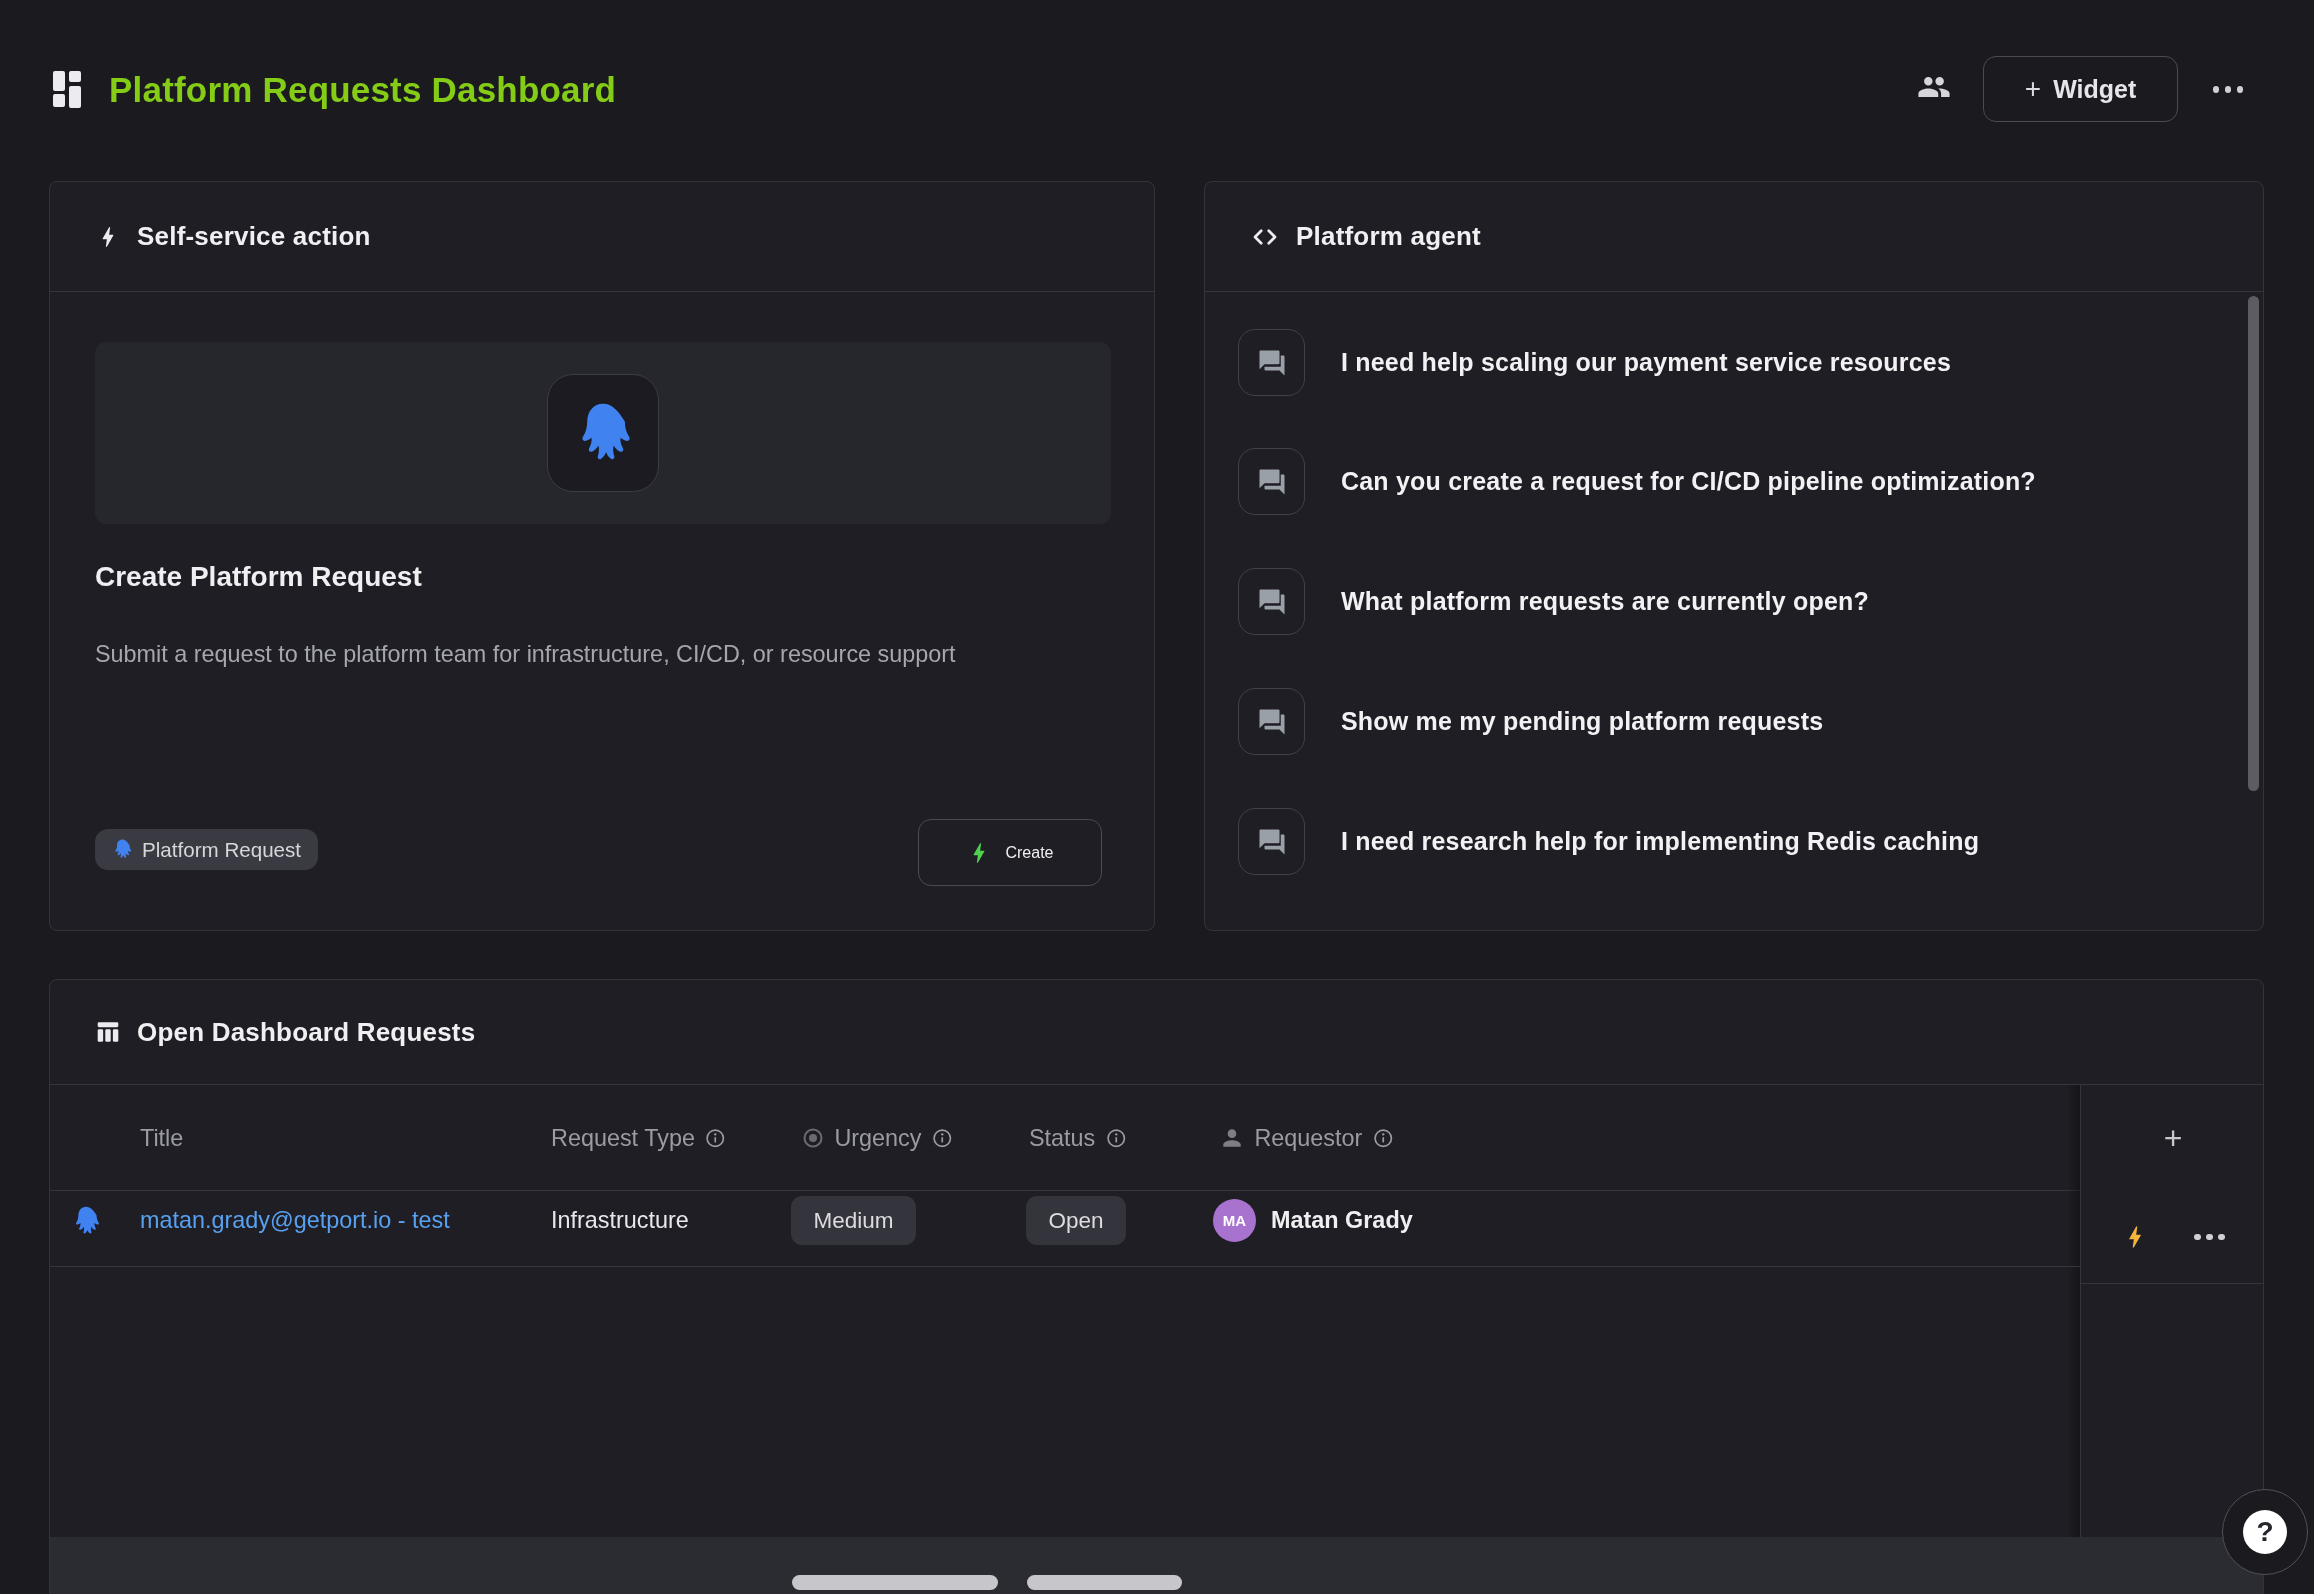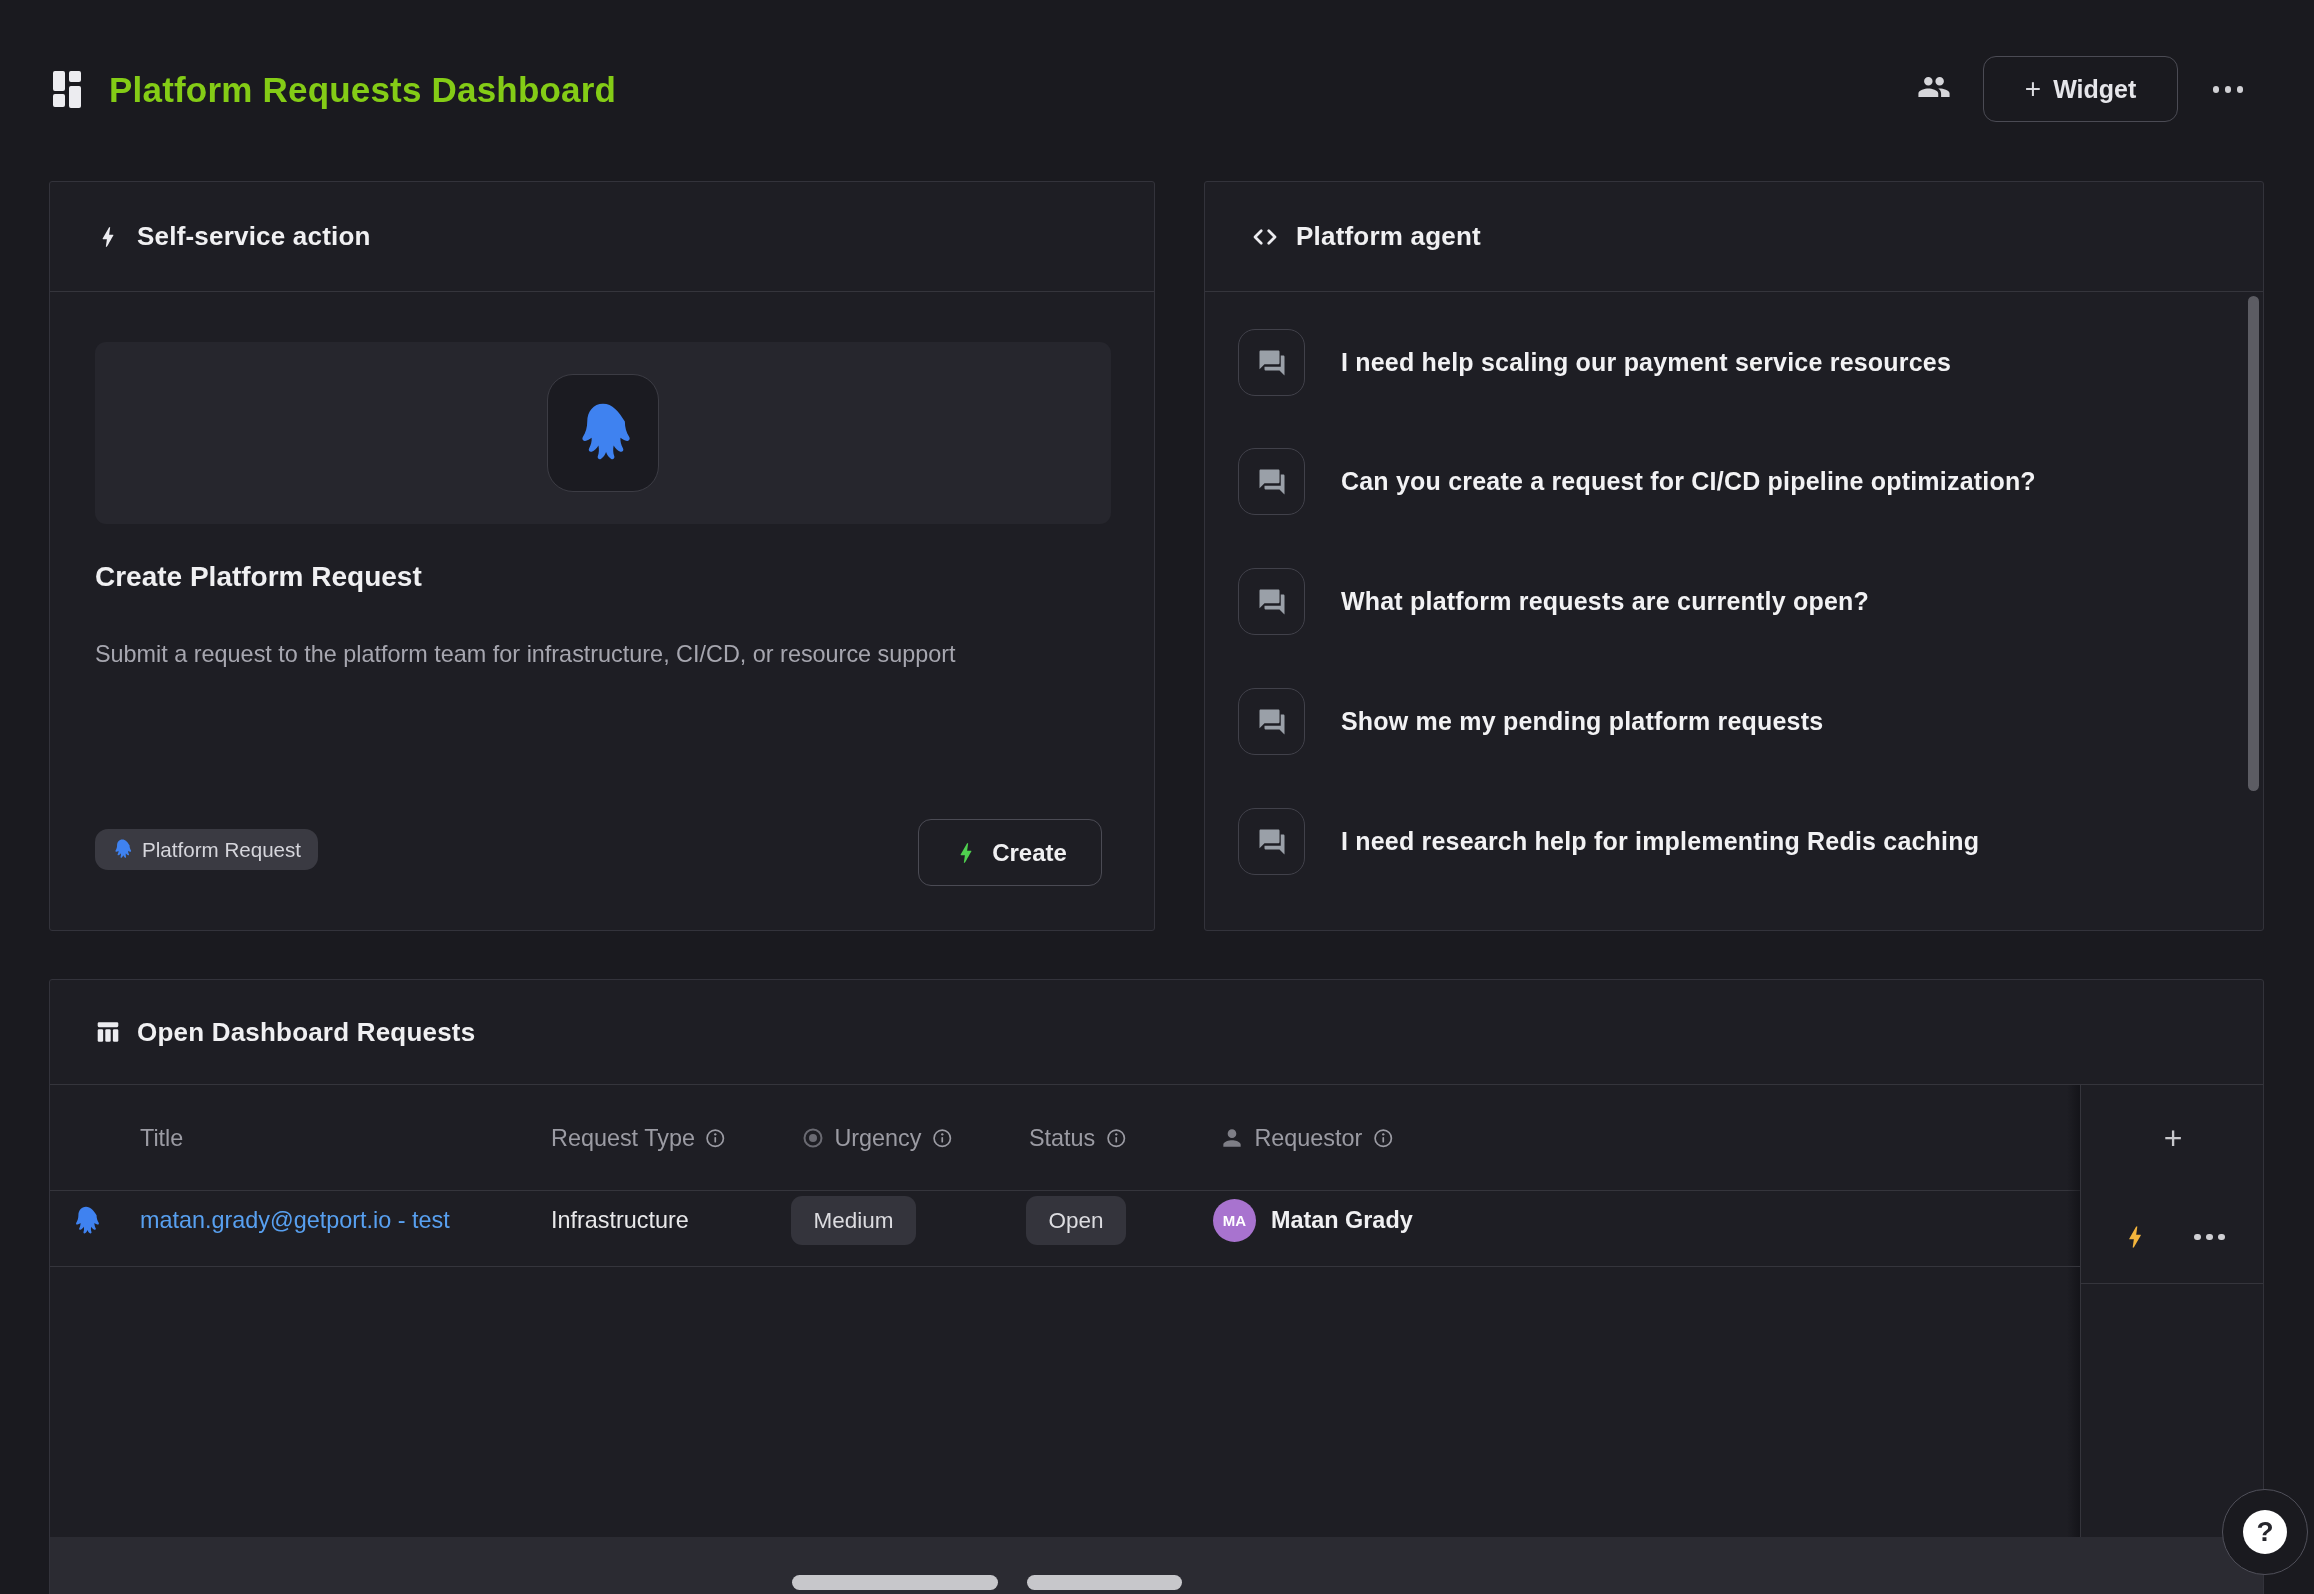--- a/index.html
+++ b/index.html
@@ -41,37 +41,37 @@
   .page-title{left:109px;top:69px;height:41px;line-height:41px;font-size:35px;font-weight:700;color:#84cc16;letter-spacing:0.2px;}
   .people-btn{left:1913px;top:66px;width:41px;height:41px;display:flex;align-items:center;justify-content:center;color:#d6d6da;cursor:pointer;}
   .widget-btn{left:1983px;top:56px;width:195px;height:66px;border:1.4px solid var(--btn-border);border-radius:13px;display:flex;align-items:center;justify-content:center;gap:12px;color:#e6e6ea;cursor:pointer;background:transparent;}
   .widget-btn .plus{font-size:28px;font-weight:400;line-height:1;color:#dcdce0;}
   .widget-btn .lbl{font-size:25px;font-weight:600;}
   .dots{display:flex;gap:5.6px;align-items:center;justify-content:center;cursor:pointer;}
   .dots i{width:6.6px;height:6.6px;border-radius:50%;background:#d0d0d4;}
   .more-top{left:2202px;top:69px;width:52px;height:41px;}
 
   
-  .card{background:var(--card-bg);border:0.9px solid var(--card-border);border-radius:3px;}
+  .card{background:var(--card-bg);border:0.9px solid var(--card-border);border-radius:8px;}
   .card-header{display:flex;align-items:center;gap:16px;padding:0 45px;height:110px;border-bottom:0.9px solid var(--divider);}
   .card-header .h-title{font-size:26px;font-weight:700;color:var(--text);letter-spacing:0.2px;}
 
   .left-card{left:49px;top:181px;width:1106px;height:750px;}
   .right-card{left:1204px;top:181px;width:1060px;height:750px;}
   .table-card{left:49px;top:979px;width:2215px;height:656px;overflow:hidden;}
   .table-card .card-header{height:105px;}
 
   
   .banner{left:45px;top:160px;width:1016px;height:182px;background:var(--banner-bg);border-radius:11.2px;display:flex;align-items:center;justify-content:center;}
   .logo-tile{width:112px;height:118px;background:var(--tile-bg);border:0.9px solid var(--tile-border);border-radius:26px;display:flex;align-items:center;justify-content:center;color:var(--blue);}
   .ss-title{left:45px;top:379px;font-size:28px;font-weight:700;color:var(--text);}
   .ss-desc{left:45px;top:452px;width:923px;font-size:23.4px;line-height:41px;color:var(--text-dim);}
   .ss-badge{left:45px;top:647px;height:41px;display:inline-flex;align-items:center;gap:9.4px;padding:0 17px;background:var(--badge-bg);border-radius:13px;color:#d6d6dc;font-size:20.6px;}
   .create-btn{right:52px;top:637px;height:67px;width:184px;border:1.4px solid var(--btn-border);border-radius:13px;display:flex;align-items:center;justify-content:center;gap:13px;cursor:pointer;background:transparent;}
-  .create-btn .lbl{font-size:24px;font-weight:700;color:var(--text);text-align:right;}
+  .create-btn .lbl{font-size:16px;font-weight:400;color:var(--text);text-align:right;}
 
   
   .agent-body{left:0;top:110px;right:0;bottom:0;}
   .agent-item{position:absolute;left:33px;right:37px;height:67px;display:flex;align-items:center;gap:36px;cursor:pointer;}
   .chat-tile{width:67px;height:67px;border:1.4px solid #41414a;border-radius:17px;display:flex;align-items:center;justify-content:center;color:var(--icon-dim);flex:0 0 auto;}
   .agent-item .q{font-size:25px;font-weight:700;color:#f2f2f4;letter-spacing:0.2px;}
   .v-scroll{right:3.7px;top:114px;width:11.2px;height:495px;border-radius:5.6px;background:var(--thumb);cursor:pointer;}
 
   
   .col-head-row{left:0;top:105px;width:2030px;height:106px;border-bottom:0.9px solid var(--divider);}

